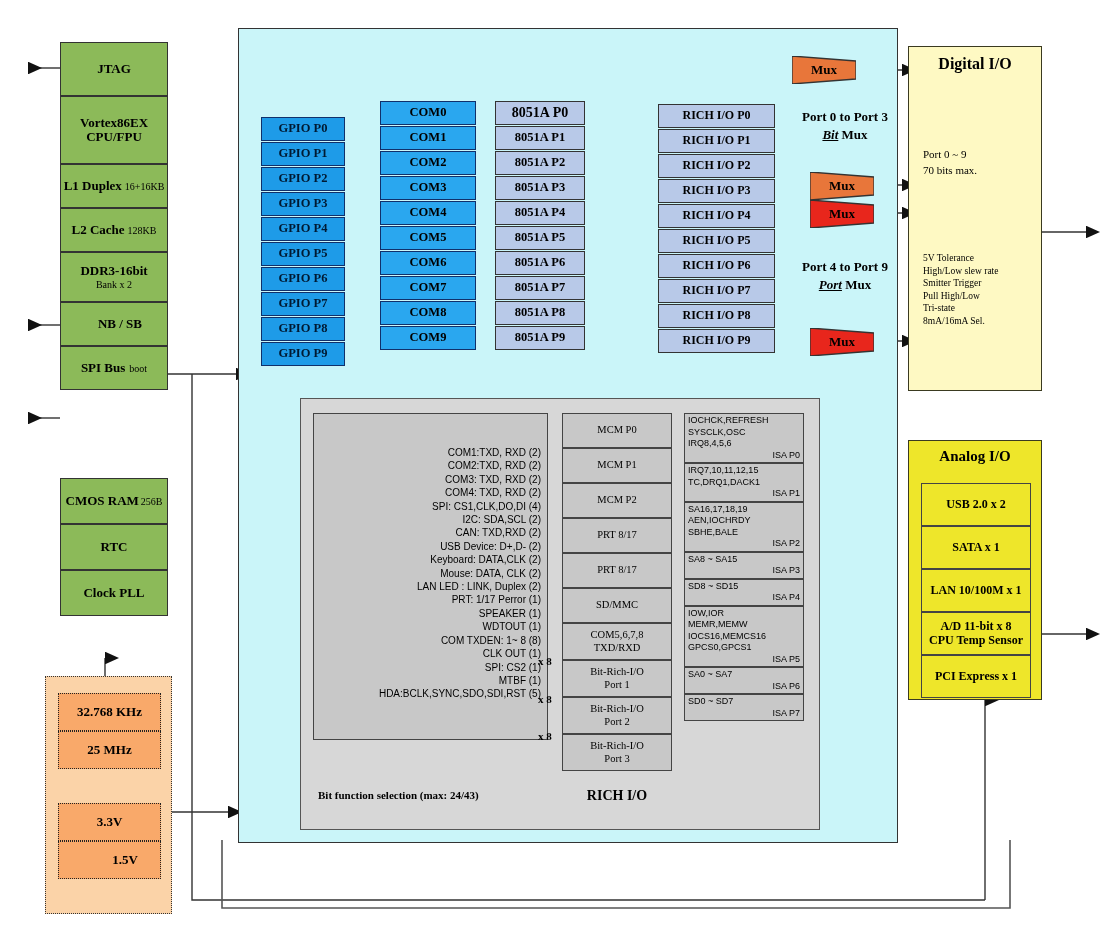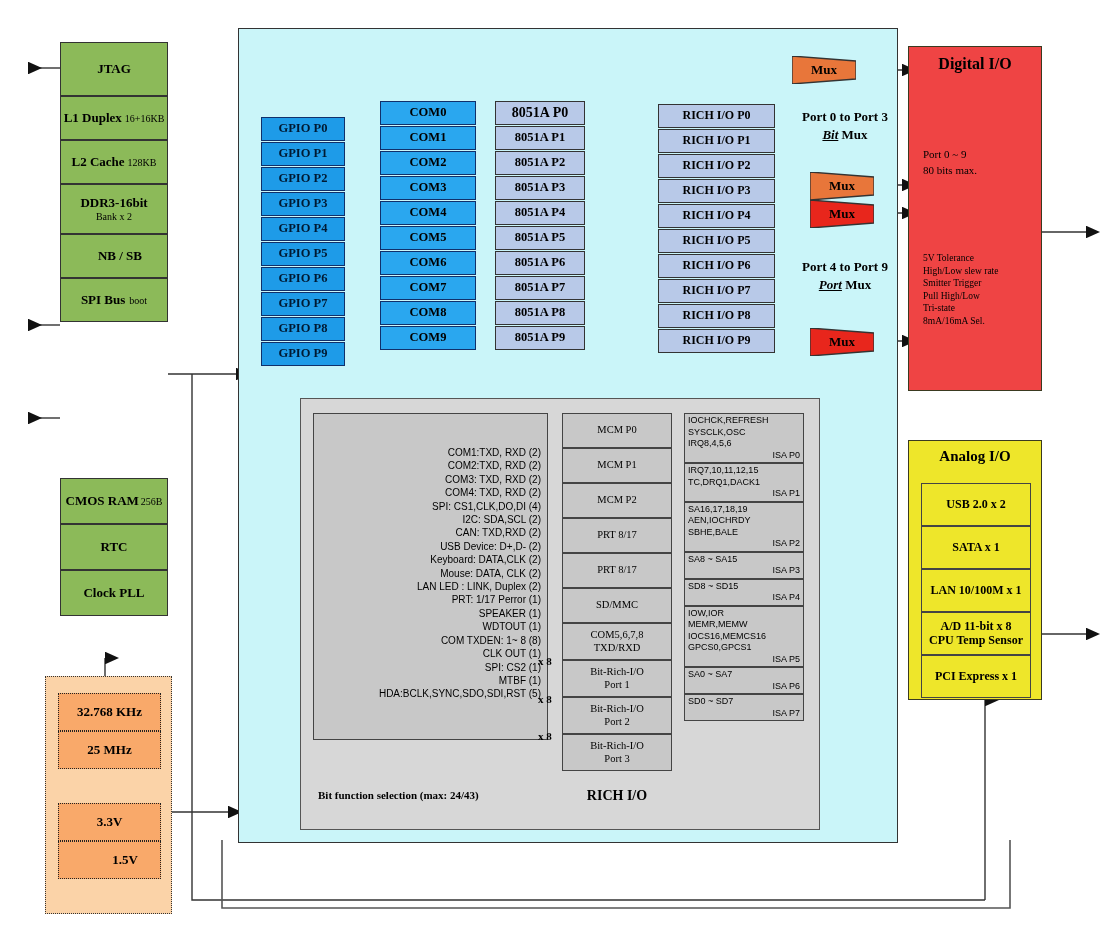--- a/index.html
+++ b/index.html
@@ -9,21 +9,21 @@
 
   
   .blk{border:1px solid #333;display:flex;align-items:center;justify-content:center;
        text-align:center;line-height:1.1;}
   .green{background:#8cba59;}
   .orange-out{background:#fbd3a8;border:1px dotted #333;}
   .orange{background:#f9a96a;border:1px dotted #222;}
   .blue-dark{background:#1e9be8;border:1px solid #10306b;color:#001a33;}
   .blue-mid{background:#2aa7ef;border:1px solid #10306b;}
   .blue-light{background:#b8c9e8;border:1px solid #333;}
-  .yellow{background:#ef4444;border:1px solid #3a3a20;}
+  .yellow{background:#fef9c3;border:1px solid #3a3a20;}
   .yellow2{background:#eee62a;border:1px solid #3a3a20;}
   .grayp{background:#c8c8c8;border:1px solid #555;}
   .grayc{background:#c8c8c8;border:1px solid #444;}
   .cyan{background:#caf5f9;border:1px solid #333;}
   .f-md{font-size:13px;font-weight:bold;}
 
   .sub{font-weight:normal;font-size:10px;}
 
   
   .fnlist{font-family:"Liberation Sans",sans-serif;font-size:10px;
@@ -118,20 +118,24 @@
 
   <path class="stk" d="M540 662 H560"></path>
   <path class="stk" d="M540 700 H560"></path>
   <path class="stk" d="M540 737 H560"></path>
 </svg>
 
 <div class="abs" style="left:60px;top:42px;width:108px;">
   <div class="blk green f-md" style="height:52px;">
     <span>JTAG</span>
   </div>
+  <div class="blk green f-md" style="height:66px;flex-direction:column;">
+    <span>Vortex86EX</span>
+    <span>CPU/FPU</span>
+  </div>
   <div class="blk green f-md" style="height:42px;">
     <span>L1 Duplex</span>
     <span class="sub" style="margin-left:3px;">16+16KB</span>
   </div>
   <div class="blk green f-md" style="height:42px;">
     <span>L2 Cache</span>
     <span class="sub" style="margin-left:3px;">128KB</span>
   </div>
   <div class="blk green f-md" style="height:48px;flex-direction:column;">
     <span>DDR3-16bit</span>
@@ -343,21 +347,21 @@
 </div>
 <div class="abs" style="left:780px;top:258px;width:130px;text-align:center;font-size:13px;font-weight:bold;line-height:1.35;">
   <div>Port 4 to Port 9</div>
   <div><em style="text-decoration:underline;">Port</em><span> Mux</span></div>
 </div>
 
 <div class="abs yellow" style="left:908px;top:46px;width:134px;height:345px;">
   <div class="abs" style="left:0;top:8px;width:100%;text-align:center;font-size:16px;font-weight:bold;">Digital I/O</div>
   <div class="abs" style="left:14px;top:100px;font-size:11px;line-height:1.45;">
     <div>Port 0 ~ 9</div>
-    <div>80 bits max.</div>
+    <div>70 bits max.</div>
   </div>
   <div class="abs" id="dio-features" style="left:14px;top:205px;font-size:9.5px;line-height:12.6px;">
       <div>5V Tolerance</div>
       <div>High/Low slew rate</div>
       <div>Smitter Trigger</div>
       <div>Pull High/Low</div>
       <div>Tri-state</div>
       <div>8mA/16mA Sel.</div>
     </div>
 </div>

